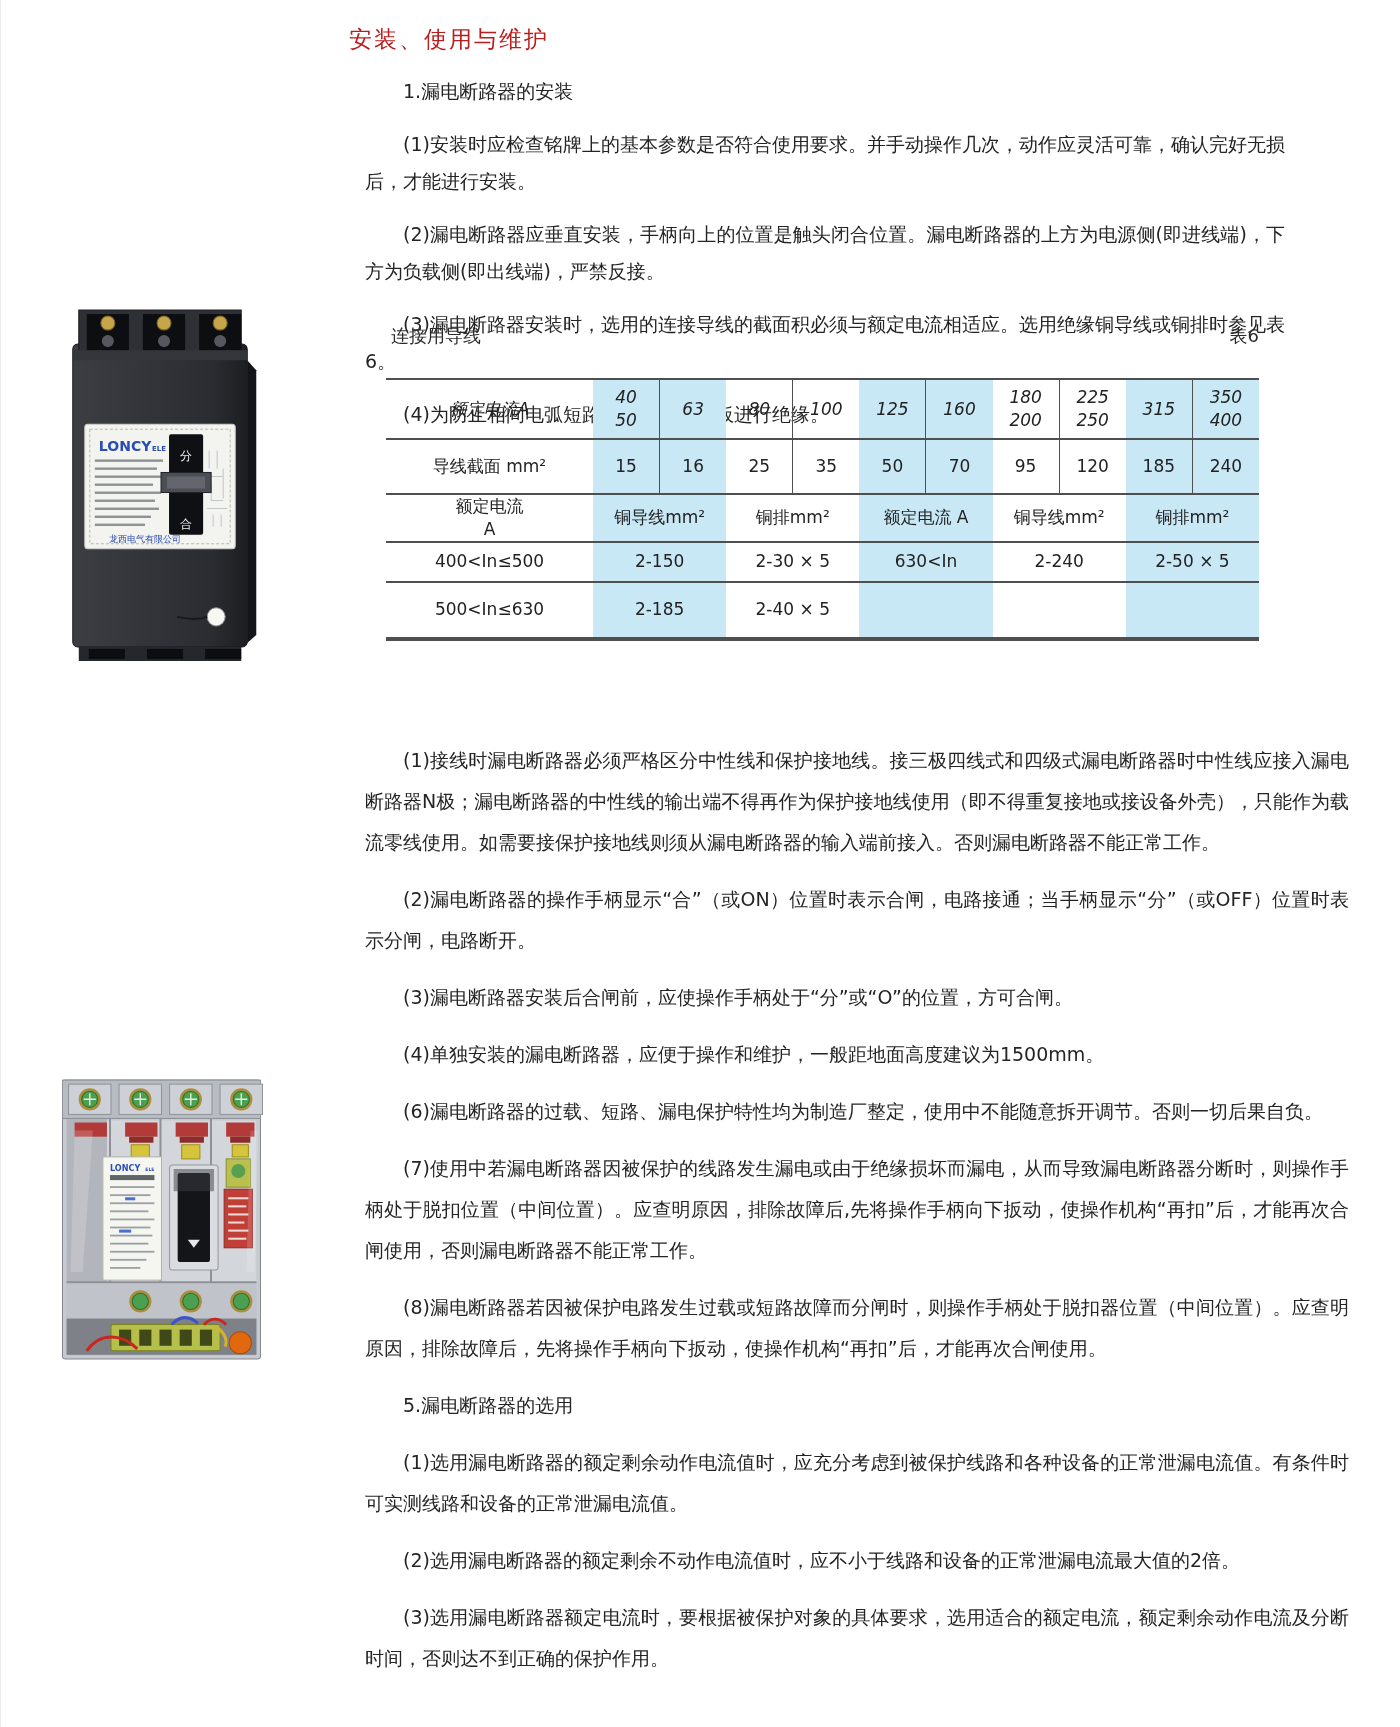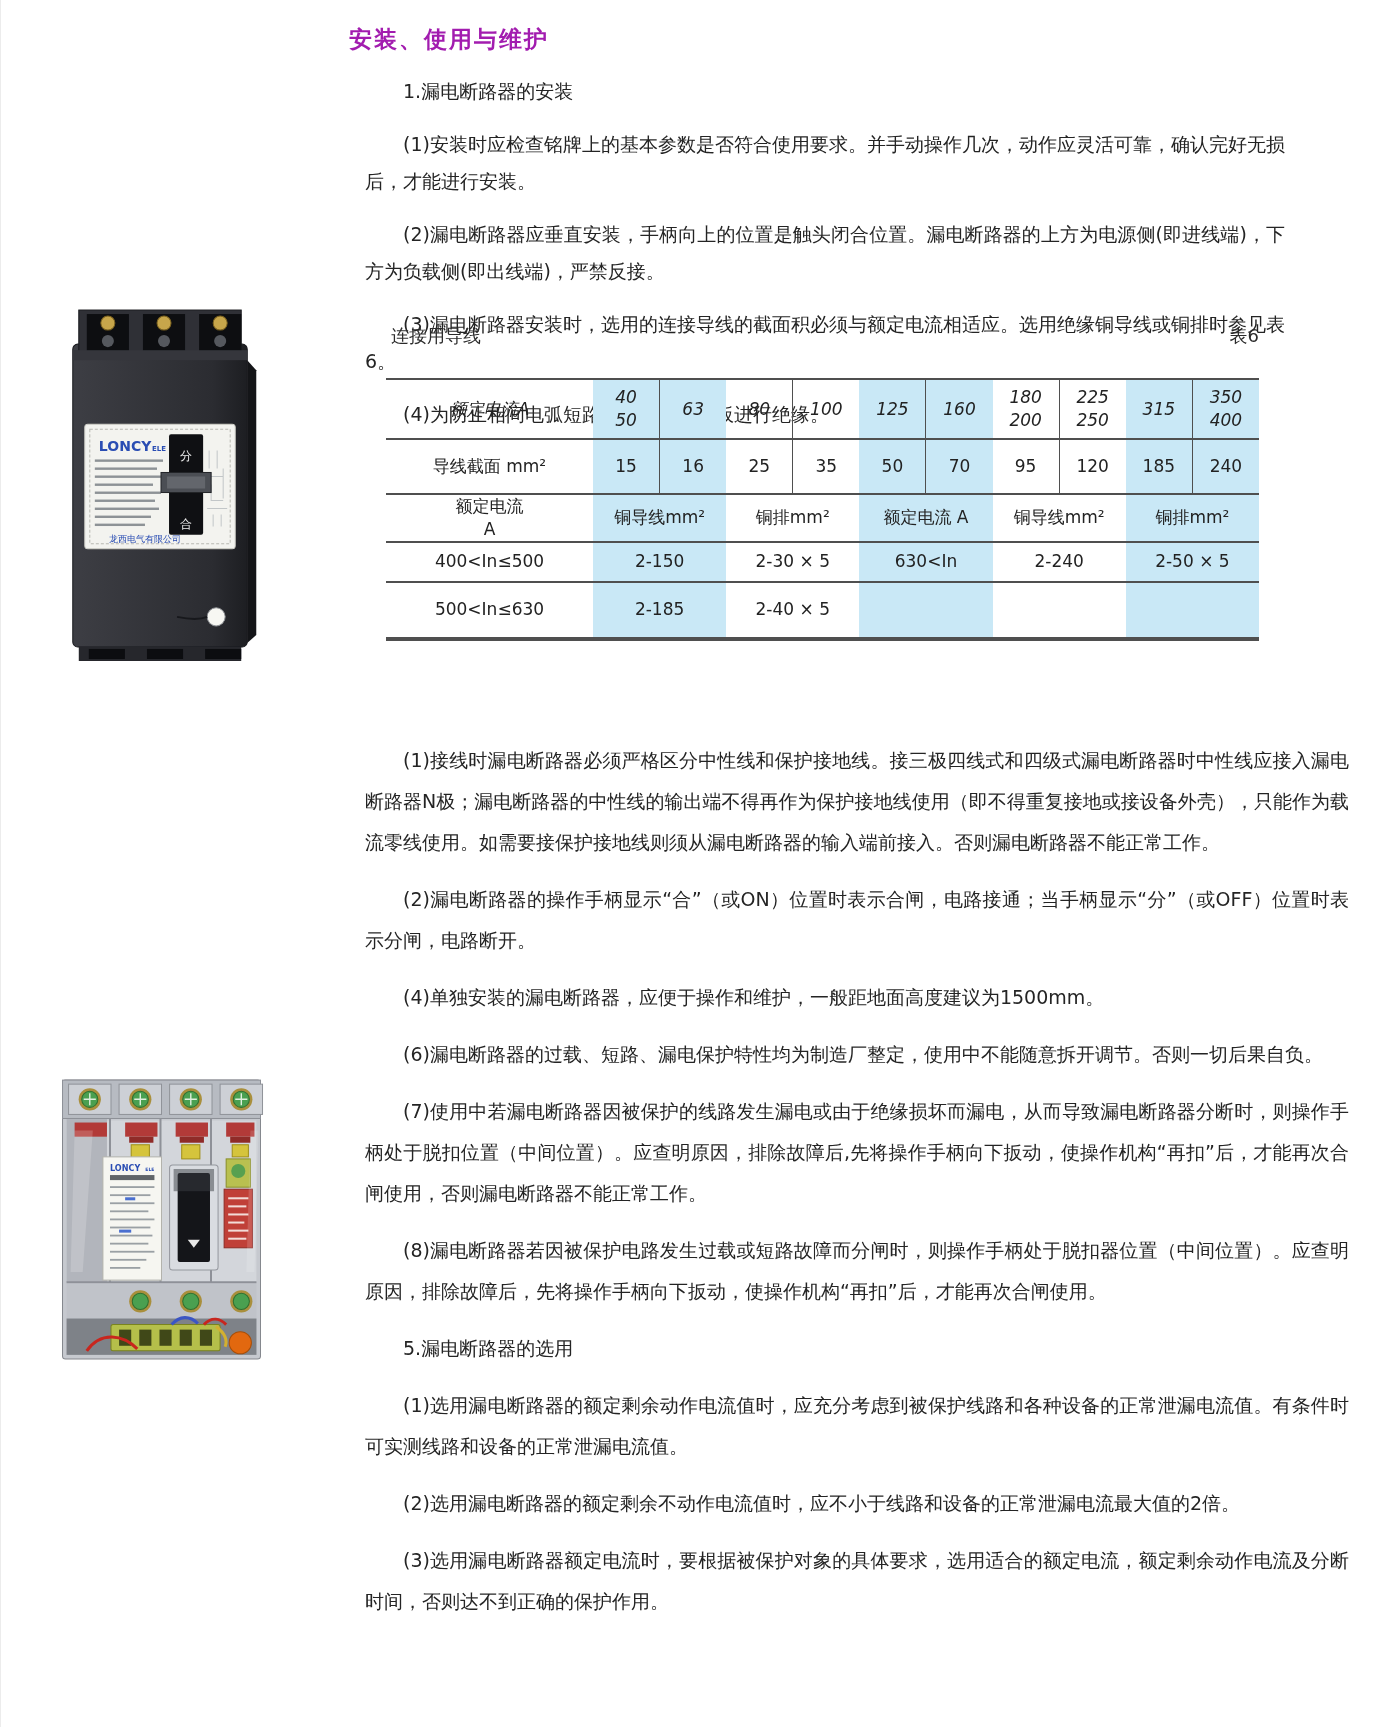--- a/index.html
+++ b/index.html
@@ -3,22 +3,22 @@
 <meta charset="utf-8">
 <style>
   html,body{margin:0;padding:0;}
   body{
     width:1400px;height:1727px;position:relative;background:#ffffff;
     font-family:"DejaVu Sans","Liberation Sans",sans-serif;color:#242424;
     overflow:hidden;
   }
   .page{position:absolute;inset:0;background:#fff;border-left:1px solid #ececec;}
   .title{
-    position:absolute;left:348px;top:24px;font-size:23px;font-weight:bold;
-    color:#a21caf;letter-spacing:2px;
+    position:absolute;left:348px;top:24px;font-size:23px;font-weight:normal;
+    color:#b91c1c;letter-spacing:2px;
   }
   .sec{position:absolute;text-align:justify;}
   .sec p{margin:16px;text-indent:2em;}
   .sec1{left:348px;top:57px;width:952px;font-size:19px;line-height:37px;}
   .sec2{left:348px;top:724px;width:1016px;font-size:19px;line-height:41px;}
   .caption-row{
     position:absolute;left:390px;top:324px;width:868px;display:flex;
     justify-content:space-between;font-size:18px;color:#2b2b2b;
   }
   .tblwrap{position:absolute;left:385px;top:378px;width:873px;}
@@ -130,20 +130,21 @@
       <td colspan="2"></td>
       <td class="blue" colspan="2"></td>
     </tr>
   </tbody>
       </table>
   </div>
 
   <div class="sec sec2">
     <p>(1)接线时漏电断路器必须严格区分中性线和保护接地线。接三极四线式和四级式漏电断路器时中性线应接入漏电断路器N极；漏电断路器的中性线的输出端不得再作为保护接地线使用（即不得重复接地或接设备外壳），只能作为载流零线使用。如需要接保护接地线则须从漏电断路器的输入端前接入。否则漏电断路器不能正常工作。</p>
     <p>(2)漏电断路器的操作手柄显示“合”（或ON）位置时表示合闸，电路接通；当手柄显示“分”（或OFF）位置时表示分闸，电路断开。</p>
+    <p>(3)漏电断路器安装后合闸前，应使操作手柄处于“分”或“O”的位置，方可合闸。</p>
     <p>(4)单独安装的漏电断路器，应便于操作和维护，一般距地面高度建议为1500mm。</p>
     <p>(6)漏电断路器的过载、短路、漏电保护特性均为制造厂整定，使用中不能随意拆开调节。否则一切后果自负。</p>
     <p>(7)使用中若漏电断路器因被保护的线路发生漏电或由于绝缘损坏而漏电，从而导致漏电断路器分断时，则操作手柄处于脱扣位置（中间位置）。应查明原因，排除故障后,先将操作手柄向下扳动，使操作机构“再扣”后，才能再次合闸使用，否则漏电断路器不能正常工作。</p>
     <p>(8)漏电断路器若因被保护电路发生过载或短路故障而分闸时，则操作手柄处于脱扣器位置（中间位置）。应查明原因，排除故障后，先将操作手柄向下扳动，使操作机构“再扣”后，才能再次合闸使用。</p>
     <p>5.漏电断路器的选用</p>
     <p>(1)选用漏电断路器的额定剩余动作电流值时，应充分考虑到被保护线路和各种设备的正常泄漏电流值。有条件时可实测线路和设备的正常泄漏电流值。</p>
     <p>(2)选用漏电断路器的额定剩余不动作电流值时，应不小于线路和设备的正常泄漏电流最大值的2倍。</p>
     <p>(3)选用漏电断路器额定电流时，要根据被保护对象的具体要求，选用适合的额定电流，额定剩余动作电流及分断时间，否则达不到正确的保护作用。</p>
   </div>
 

